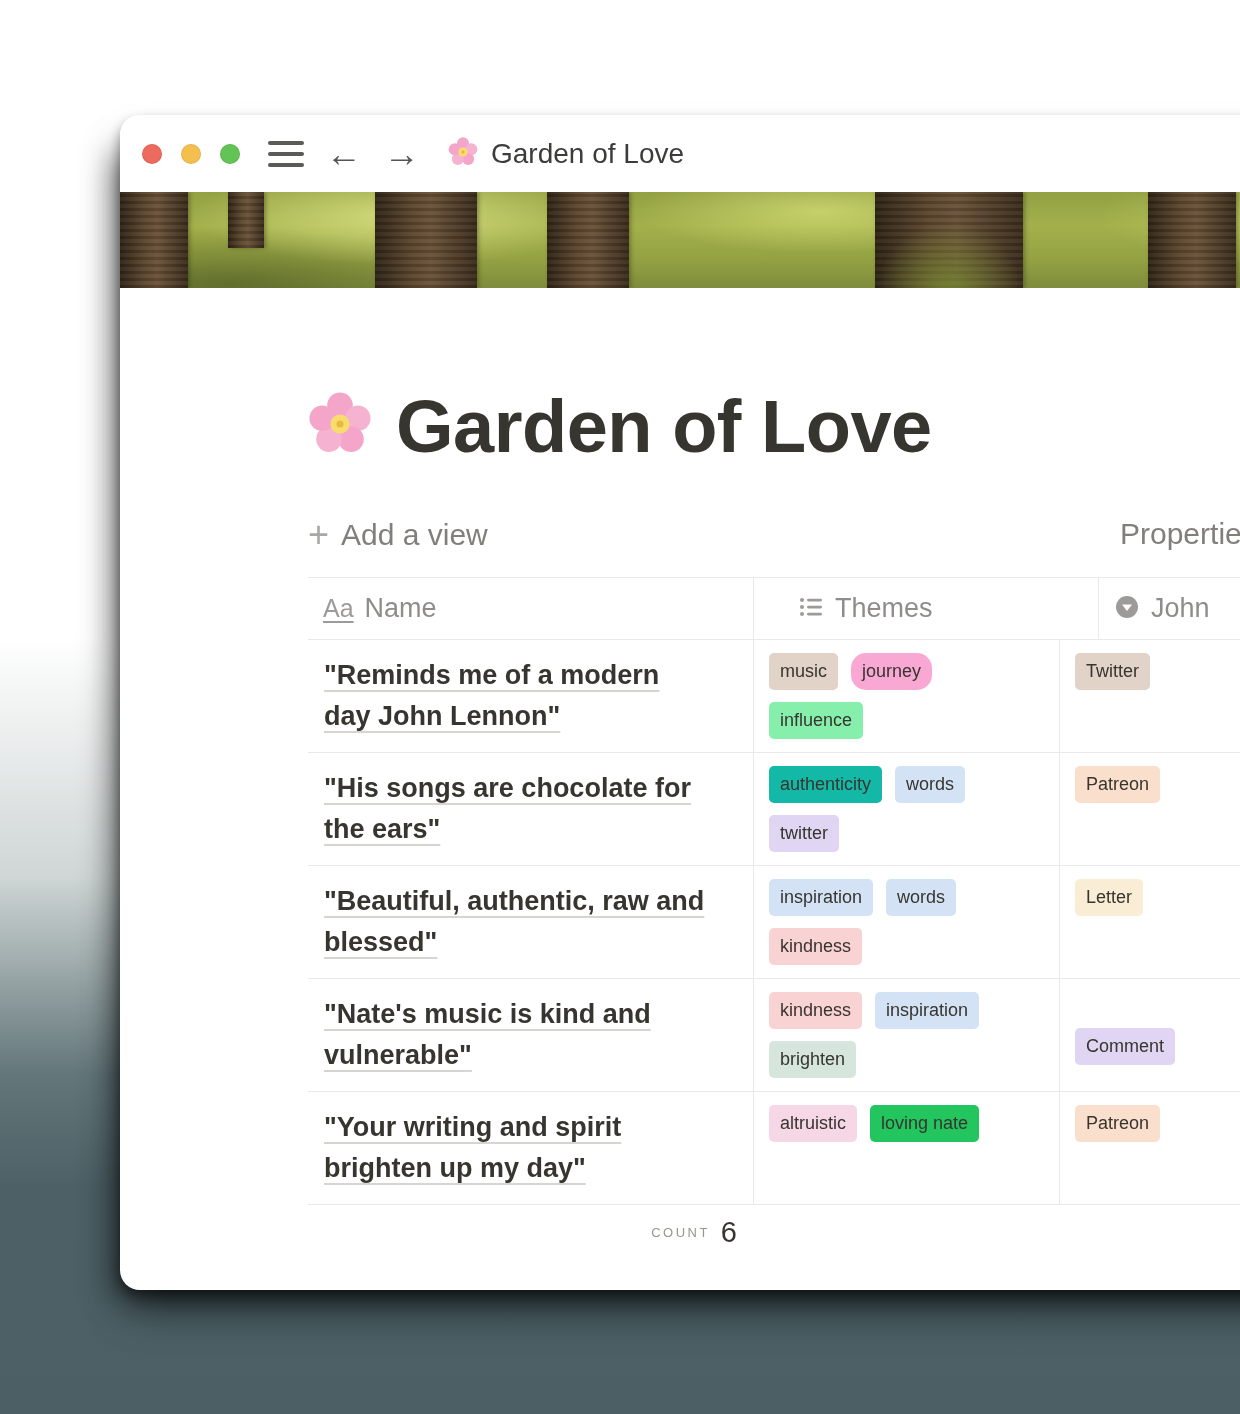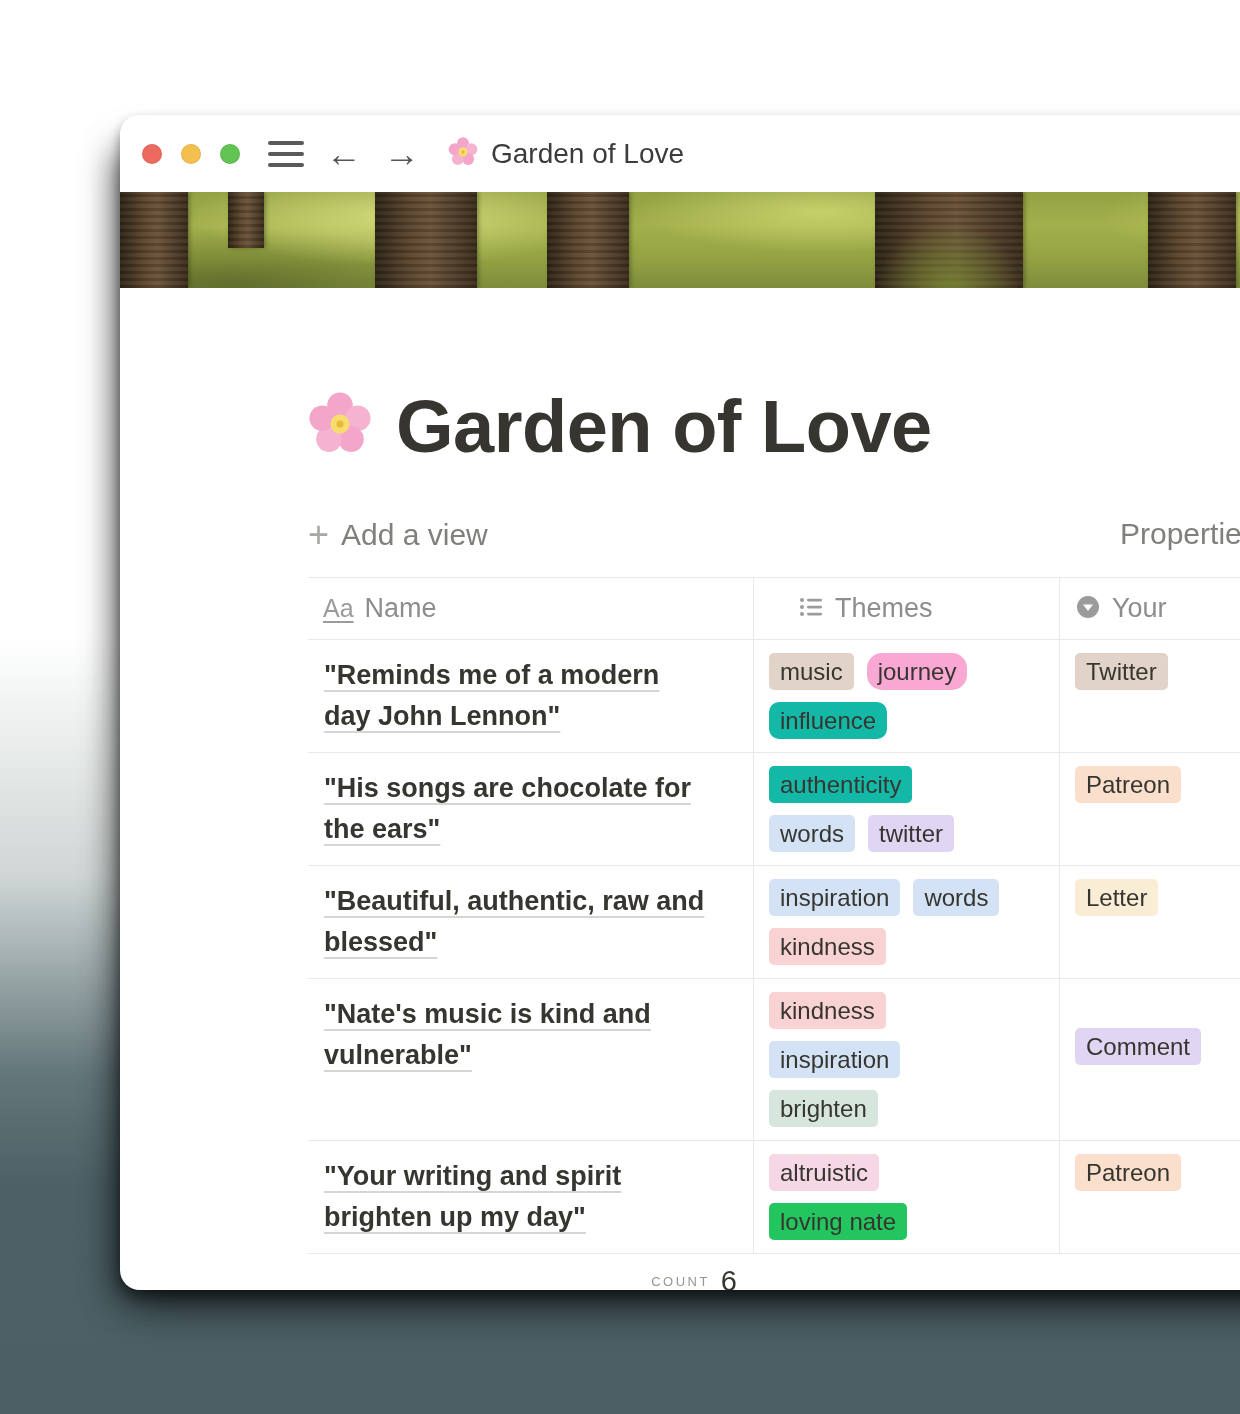--- a/index.html
+++ b/index.html
@@ -51,32 +51,32 @@
   .add-view{display:flex;align-items:center;gap:12px;cursor:pointer;}
   .plus{font-size:36px;color:#a9a8a5;font-weight:300;line-height:1;}
   .ctl-label{font-size:30px;color:#807f7c;}
   .properties{position:absolute;left:812px;top:10px;font-size:30px;color:#807f7c;white-space:nowrap;cursor:pointer;}
   
   .table{margin-top:14px;width:1212px;}
   .thead{display:flex;border-top:1px solid #e9e9e7;border-bottom:1px solid #e9e9e7;height:61px;}
   .hcell{display:flex;align-items:center;gap:11px;padding-left:15px;box-sizing:border-box;cursor:pointer;text-align:center;}
   .hcell .hlabel{font-size:27px;color:#8e8d8b;}
   .col-name{width:445px;}
-  .col-themes{width:307px;border-left:1px solid #e9e9e7;border-right:1px solid #e9e9e7;padding-left:44px;}
+  .col-themes{width:346px;border-left:1px solid #e9e9e7;border-right:1px solid #e9e9e7;padding-left:44px;}
   .col-type{flex:1;}
   .aa{font-size:25px;color:#9c9b99;text-decoration:underline;text-decoration-thickness:2px;text-underline-offset:4px;}
   .trow{display:flex;border-bottom:1px solid #e9e9e7;}
   .cell{box-sizing:border-box;}
   .name-cell{width:445px;padding:15px 40px 15px 16px;cursor:pointer;}
   .name-text{font-size:27px;line-height:41px;color:#37352f;font-weight:600;
     text-decoration:underline;text-decoration-color:#d6d5d1;text-decoration-thickness:2px;text-underline-offset:6px;}
   .themes-cell{width:307px;border-left:1px solid #e9e9e7;border-right:1px solid #e9e9e7;
     padding:13px 50px 13px 15px;display:flex;flex-wrap:wrap;column-gap:13px;row-gap:12px;align-content:flex-start;}
   .type-cell{flex:1;padding:13px 15px;}
-  .tag{display:inline-block;font-size:24px;line-height:37px;padding:0 11px;border-radius:5px;
+  .tag{display:inline-block;font-size:18px;line-height:37px;padding:0 11px;border-radius:5px;
     color:#37352f;white-space:nowrap;height:37px;cursor:pointer;}
   .tfoot{display:flex;height:55px;}
   .count-wrap{width:445px;display:flex;justify-content:flex-end;align-items:center;gap:11px;
     padding-right:16px;box-sizing:border-box;cursor:pointer;}
   .count-label{font-size:13px;letter-spacing:2.5px;color:#97968f;}
   .count-value{font-size:29px;color:#37352f;}
   .flower{display:inline-block;}
 </style>
 </head>
 <body>
@@ -167,33 +167,33 @@
           </span>
           <span class="hlabel">Themes</span>
         </div>
         <div class="hcell col-type">
           <span>
             <svg width="26" height="26" viewBox="0 0 26 26">
               <circle cx="13" cy="13" r="11" fill="#9c9b99"></circle>
               <path d="M8 10.5 L13 17 L18 10.5 Z" fill="#ffffff"></path>
             </svg>
           </span>
-          <span class="hlabel">Your</span>
+          <span class="hlabel">John</span>
         </div>
       </div>
 
       <div id="table-body">
   <div class="trow">
     <div class="cell name-cell">
       <span class="name-text">"Reminds me of a modern day John Lennon"</span>
     </div>
     <div class="cell themes-cell">
               <span class="tag" style="background: rgb(225, 211, 200);">music</span>
               <span class="tag" style="background: #f9a8d4; border-radius: 15px;">journey</span>
-              <span class="tag" style="background: #14b8a6; border-radius: 10px;">influence</span>
+              <span class="tag" style="background: #86efac;">influence</span>
             </div>
     <div class="cell type-cell"><span class="tag" style="background: rgb(225, 211, 200);">Twitter</span></div>
   </div>
 
   <div class="trow">
     <div class="cell name-cell">
       <span class="name-text">"His songs are chocolate for the ears"</span>
     </div>
     <div class="cell themes-cell">
               <span class="tag" style="background: #14b8a6;">authenticity</span>

